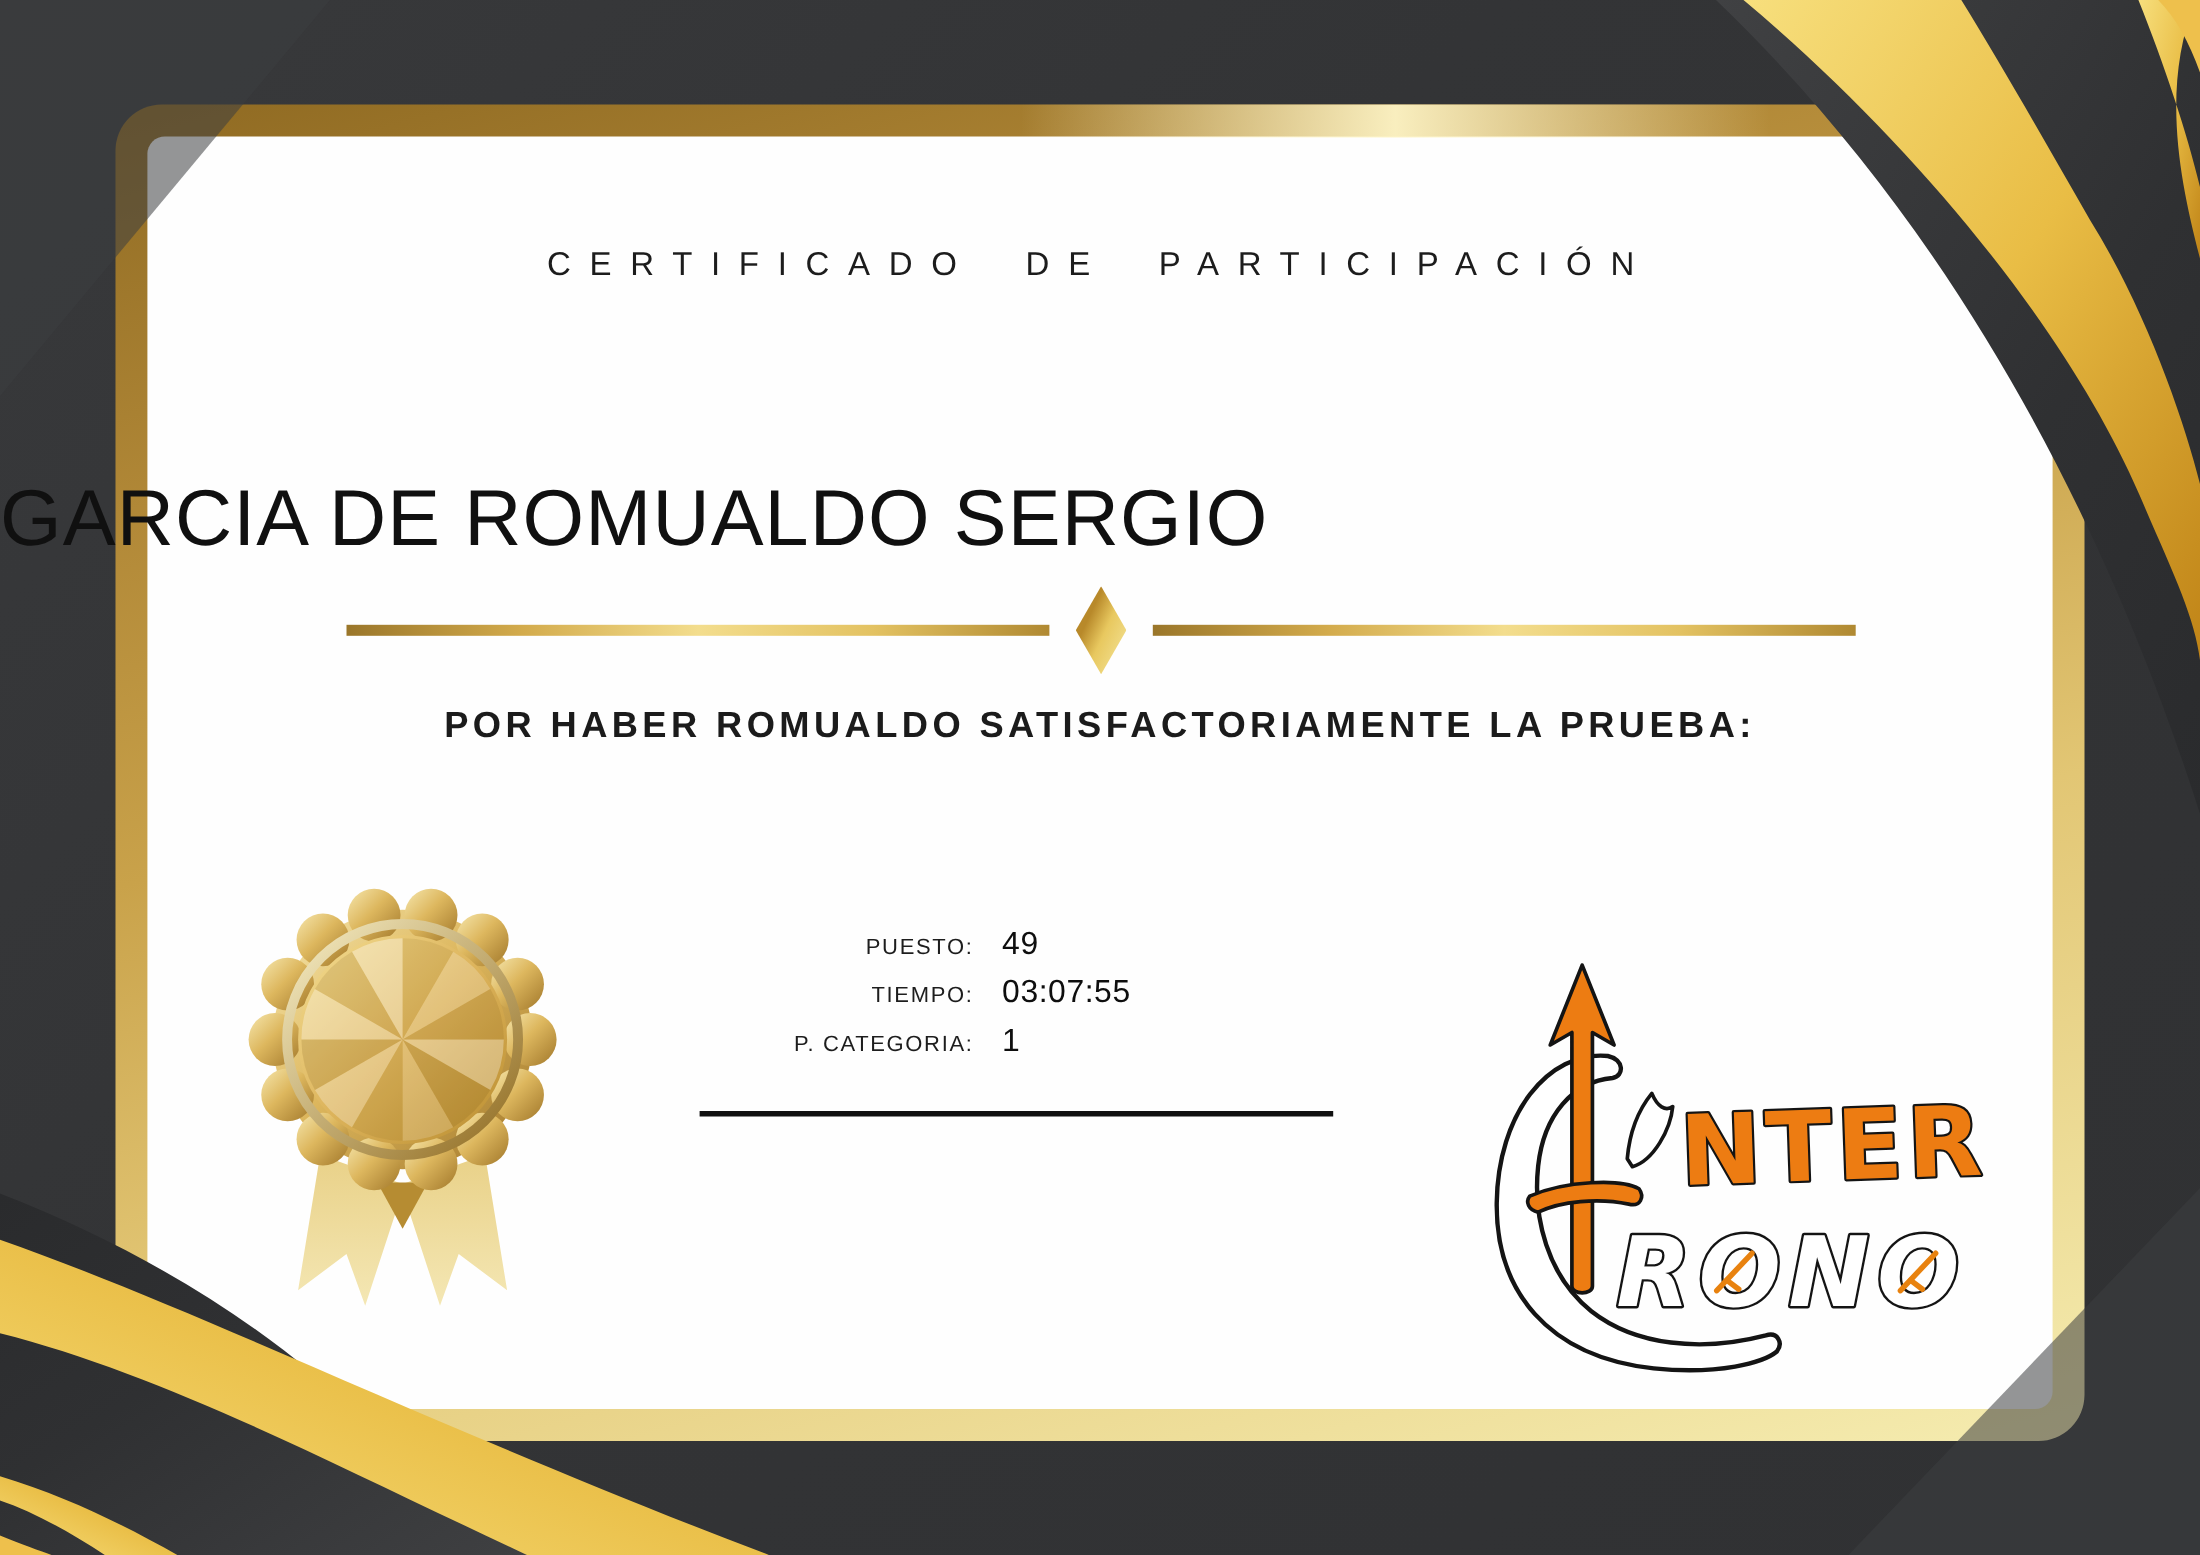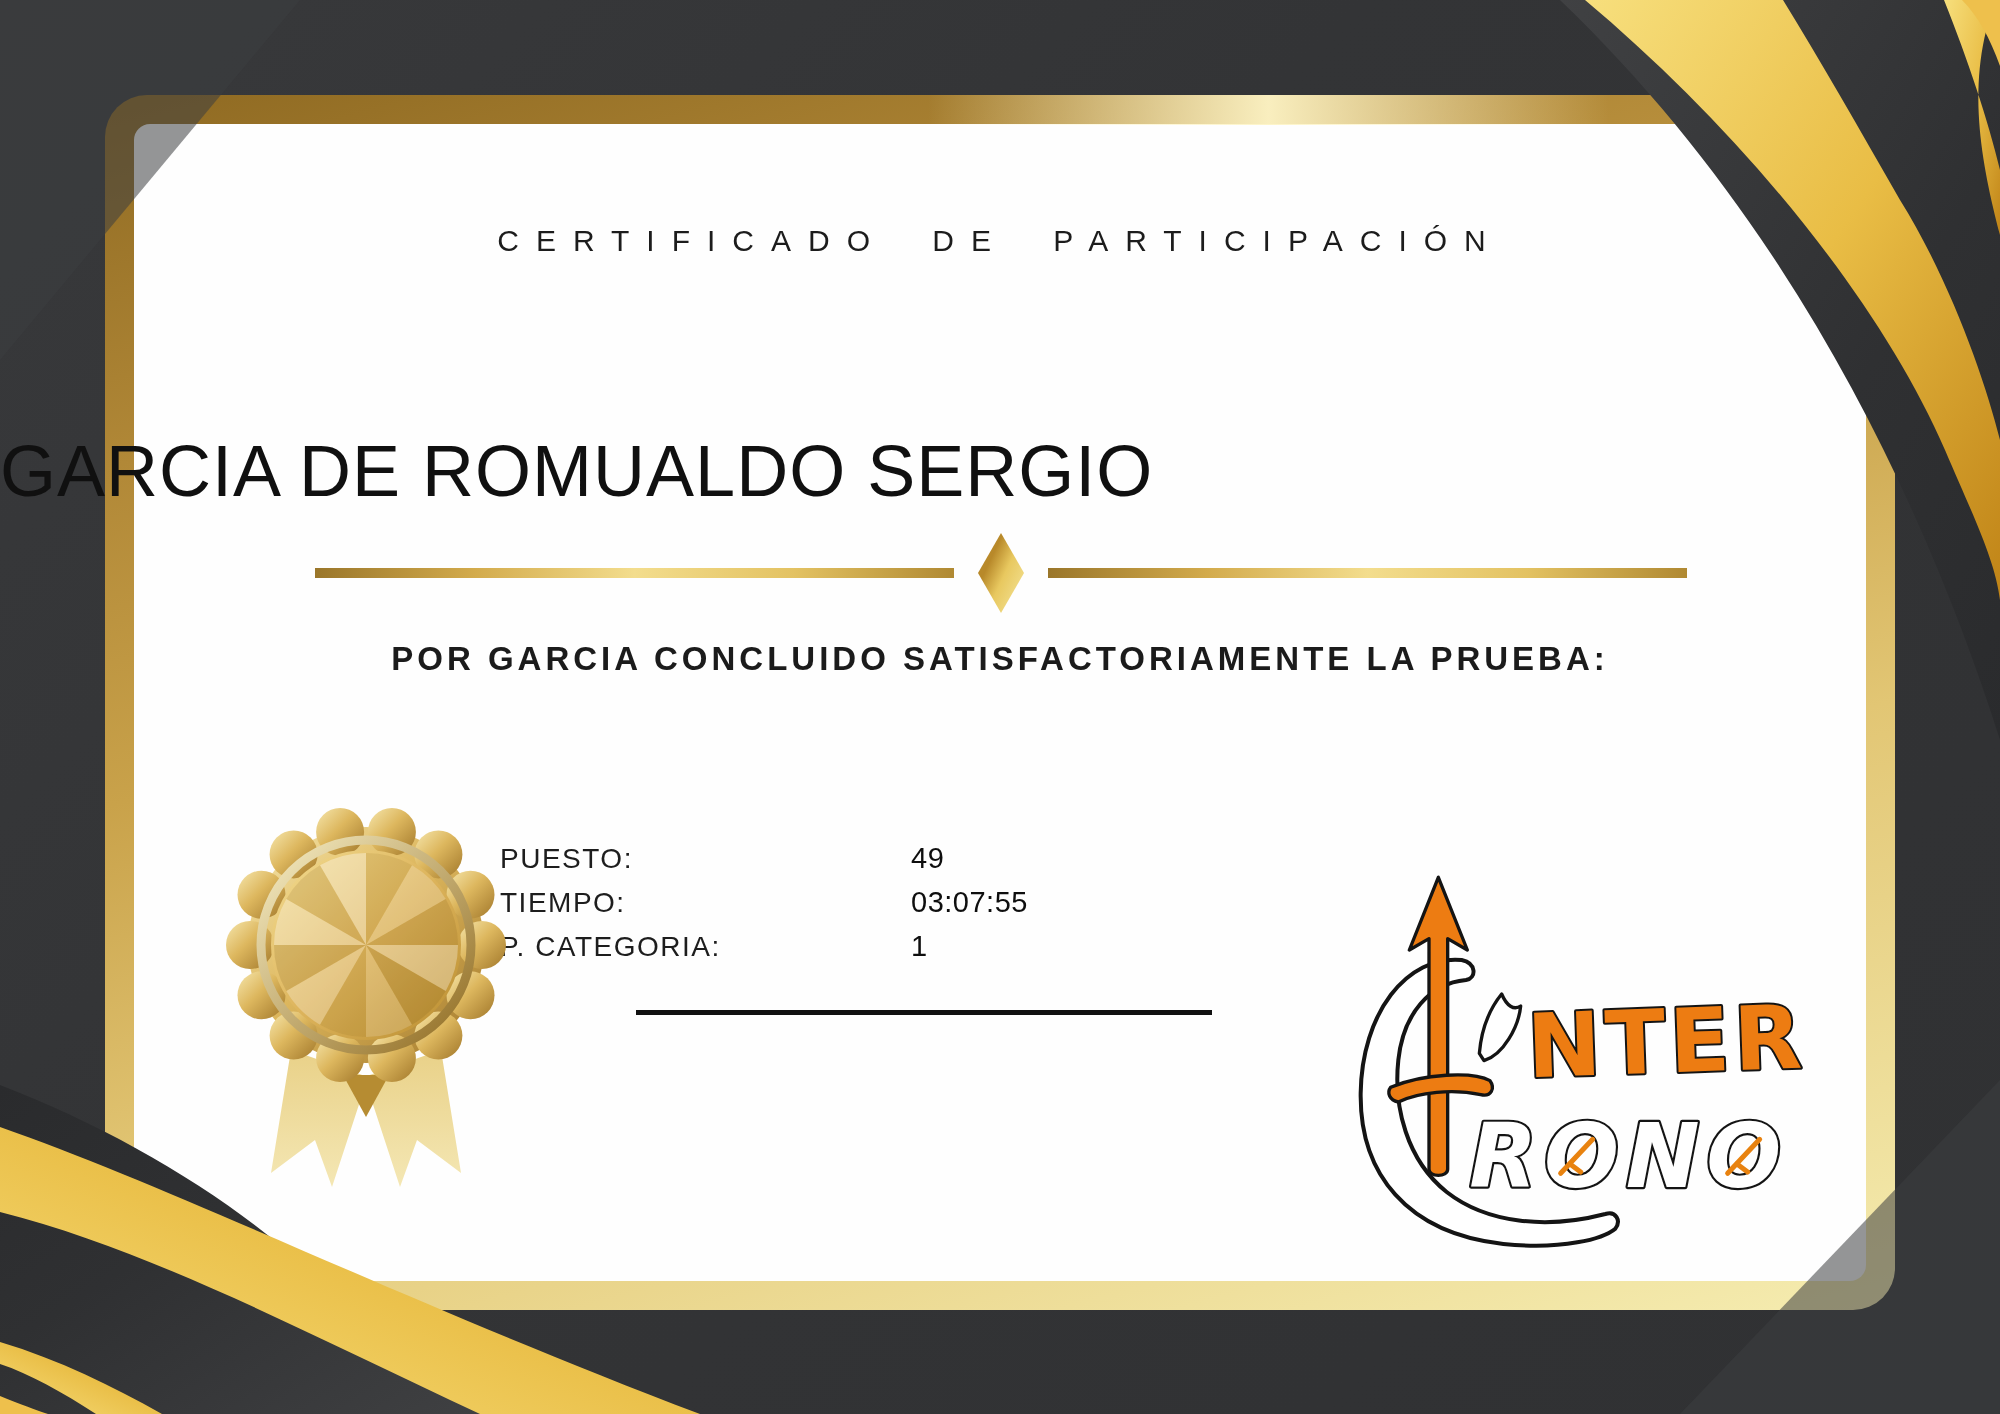--- a/index.html
+++ b/index.html
@@ -47,21 +47,21 @@
   }
   .cert-subtitle{
     position:absolute;left:0;right:0;top:640px;text-align:center;
     font-size:33px;font-weight:700;color:#1b1b1b;letter-spacing:4px;white-space:nowrap;
   }
   .stats{
     position:absolute;left:500px;top:842px;width:620px;
   }
   .stat-row{display:flex;align-items:baseline;margin-bottom:11px;}
   .stat-label{
-    width:385px;font-size:28px;color:#1d1d1d;letter-spacing:1.5px;
+    width:385px;text-align:right;font-size:20px;color:#1d1d1d;letter-spacing:1.5px;
   }
   .stat-value{
     margin-left:26px;font-size:29px;color:#0e0e0e;letter-spacing:.5px;
   }
   .signature-line{
     position:absolute;left:636px;top:1010px;width:576px;height:5px;background:#111;
   }
   .medal{position:absolute;left:216px;top:795px;z-index:2;}
   .logo{position:absolute;left:1330px;top:840px;z-index:2;}
   .decor{position:absolute;inset:0;z-index:3;pointer-events:none;}
@@ -80,21 +80,21 @@
     <div class="cert-title">CERTIFICADO DE PARTICIPACIÓN</div>
 
     <div class="cert-name">GARCIA DE ROMUALDO SERGIO</div>
 
     <div class="divider">
       <div class="line"></div>
       <div class="diamond"></div>
       <div class="line"></div>
     </div>
 
-    <div class="cert-subtitle">POR GARCIA CONCLUIDO SATISFACTORIAMENTE LA PRUEBA:</div>
+    <div class="cert-subtitle">POR HABER ROMUALDO SATISFACTORIAMENTE LA PRUEBA:</div>
 
     <div class="stats">
       <div class="stat-row">
         <span class="stat-label">PUESTO:</span>
         <span class="stat-value">49</span>
       </div>
       <div class="stat-row">
         <span class="stat-label">TIEMPO:</span>
         <span class="stat-value">03:07:55</span>
       </div>

